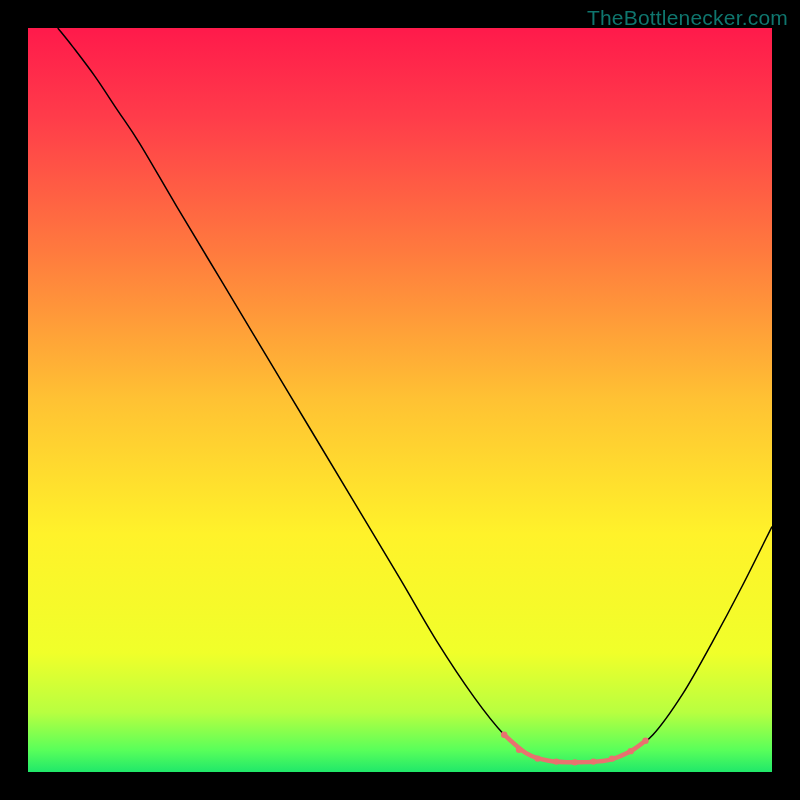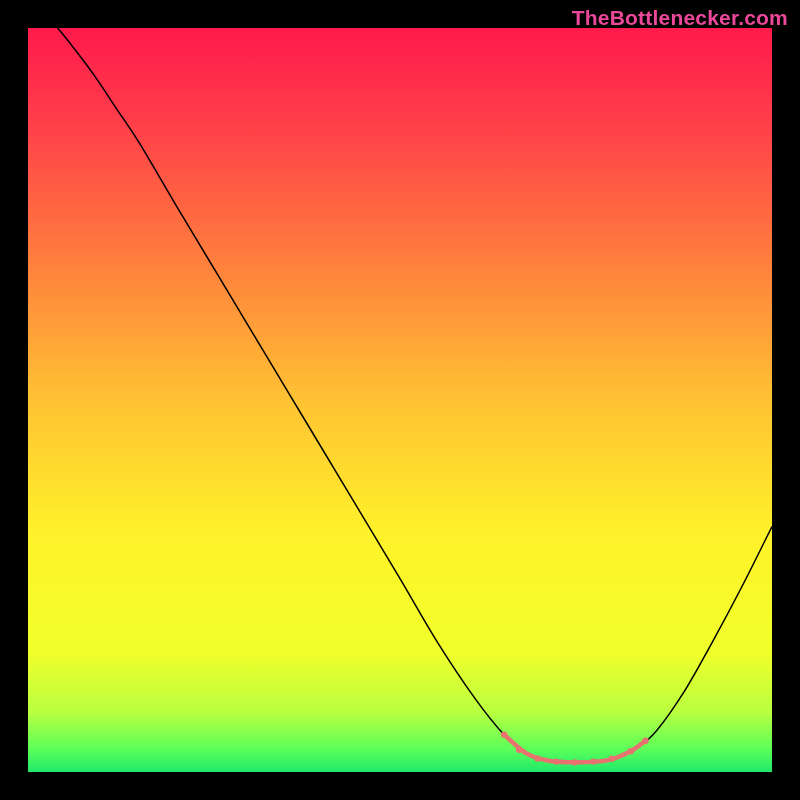--- a/index.html
+++ b/index.html
@@ -1,17 +1,17 @@
 <!DOCTYPE html>
 <html><head>
 <meta charset="utf-8">
 <style>
   * { margin: 0; padding: 0; box-sizing: border-box; }
   body { width: 800px; height: 800px; background: #000; position: relative; overflow: hidden; font-family: Arial, sans-serif; }
-  .watermark { position: absolute; top: 6px; right: 12px; color: #ec4899; font-size: 21px; font-weight: 700; letter-spacing: 0.2px; z-index: 10; }
+  .watermark { position: absolute; top: 6px; right: 12px; color: #0f766e; font-size: 21px; font-weight: 400; letter-spacing: 0.2px; z-index: 10; }
   .plot { position: absolute; top: 28px; left: 28px; width: 744px; height: 744px; }
   .plot svg { width: 100%; height: 100%; display: block; }
 </style>
 </head>
 <body>
 
 <div class="watermark">TheBottlenecker.com</div>
 
 <div class="plot">
   <svg viewBox="0 0 744 744" preserveAspectRatio="none">

